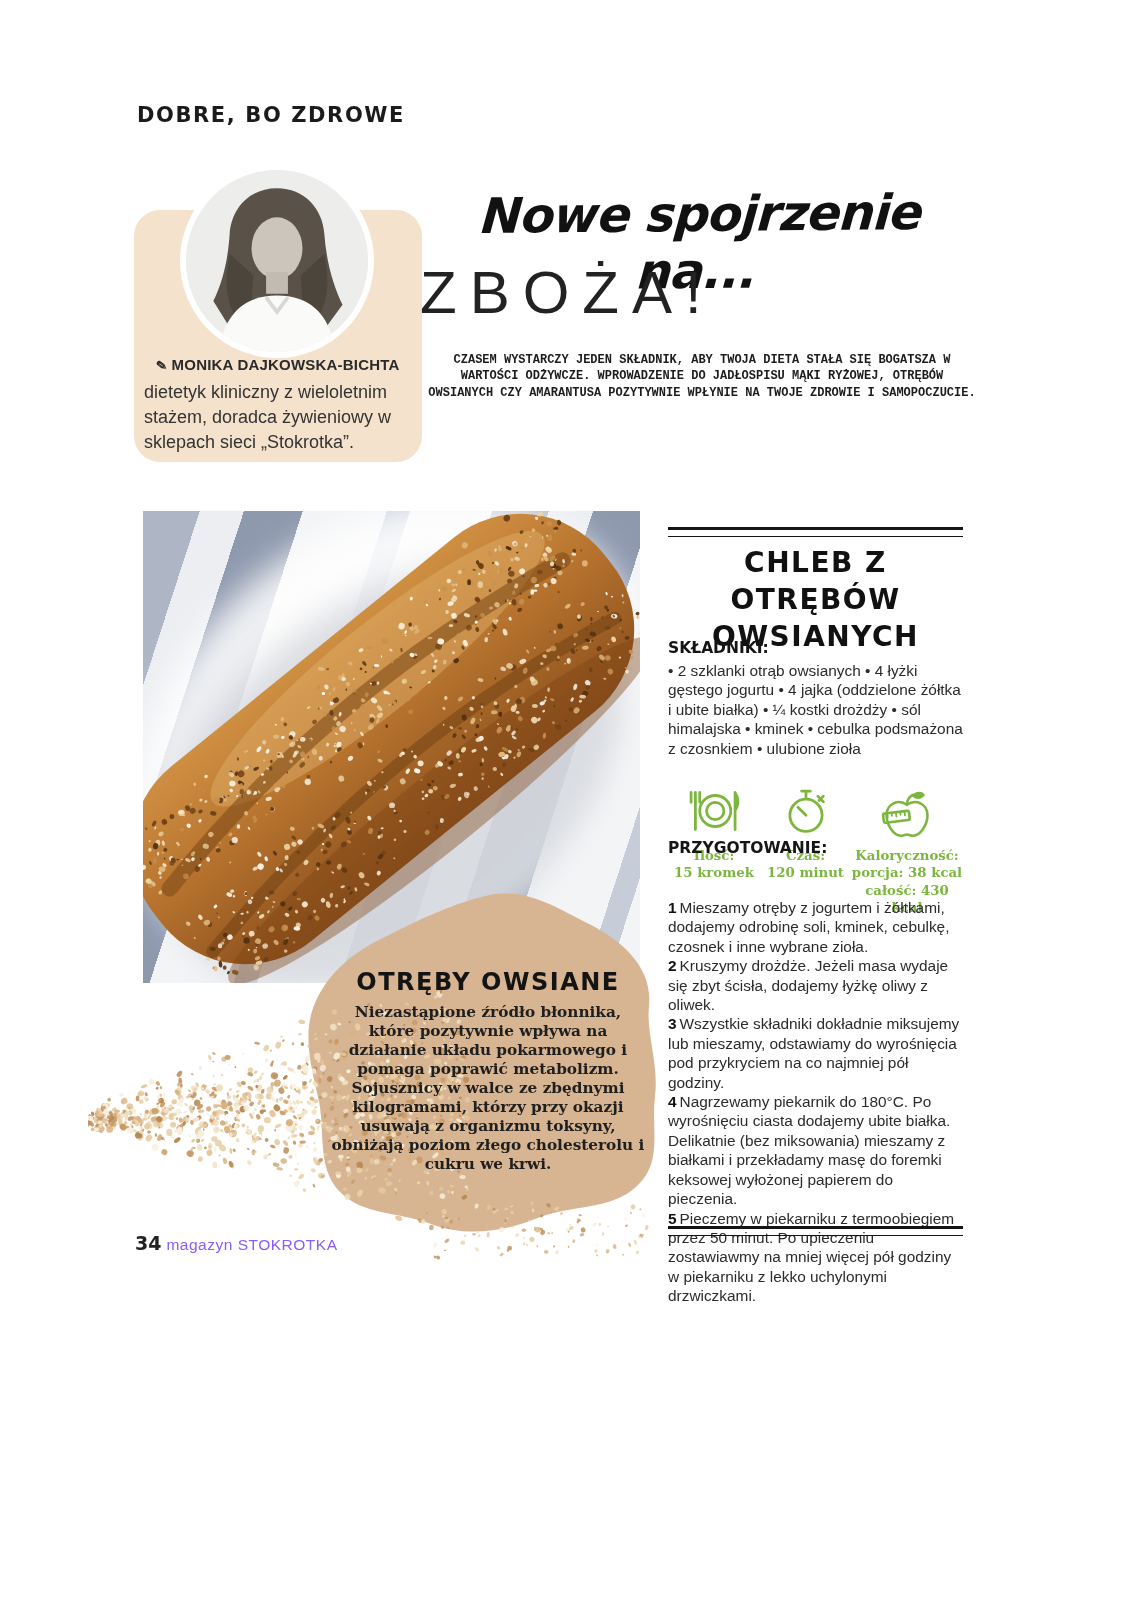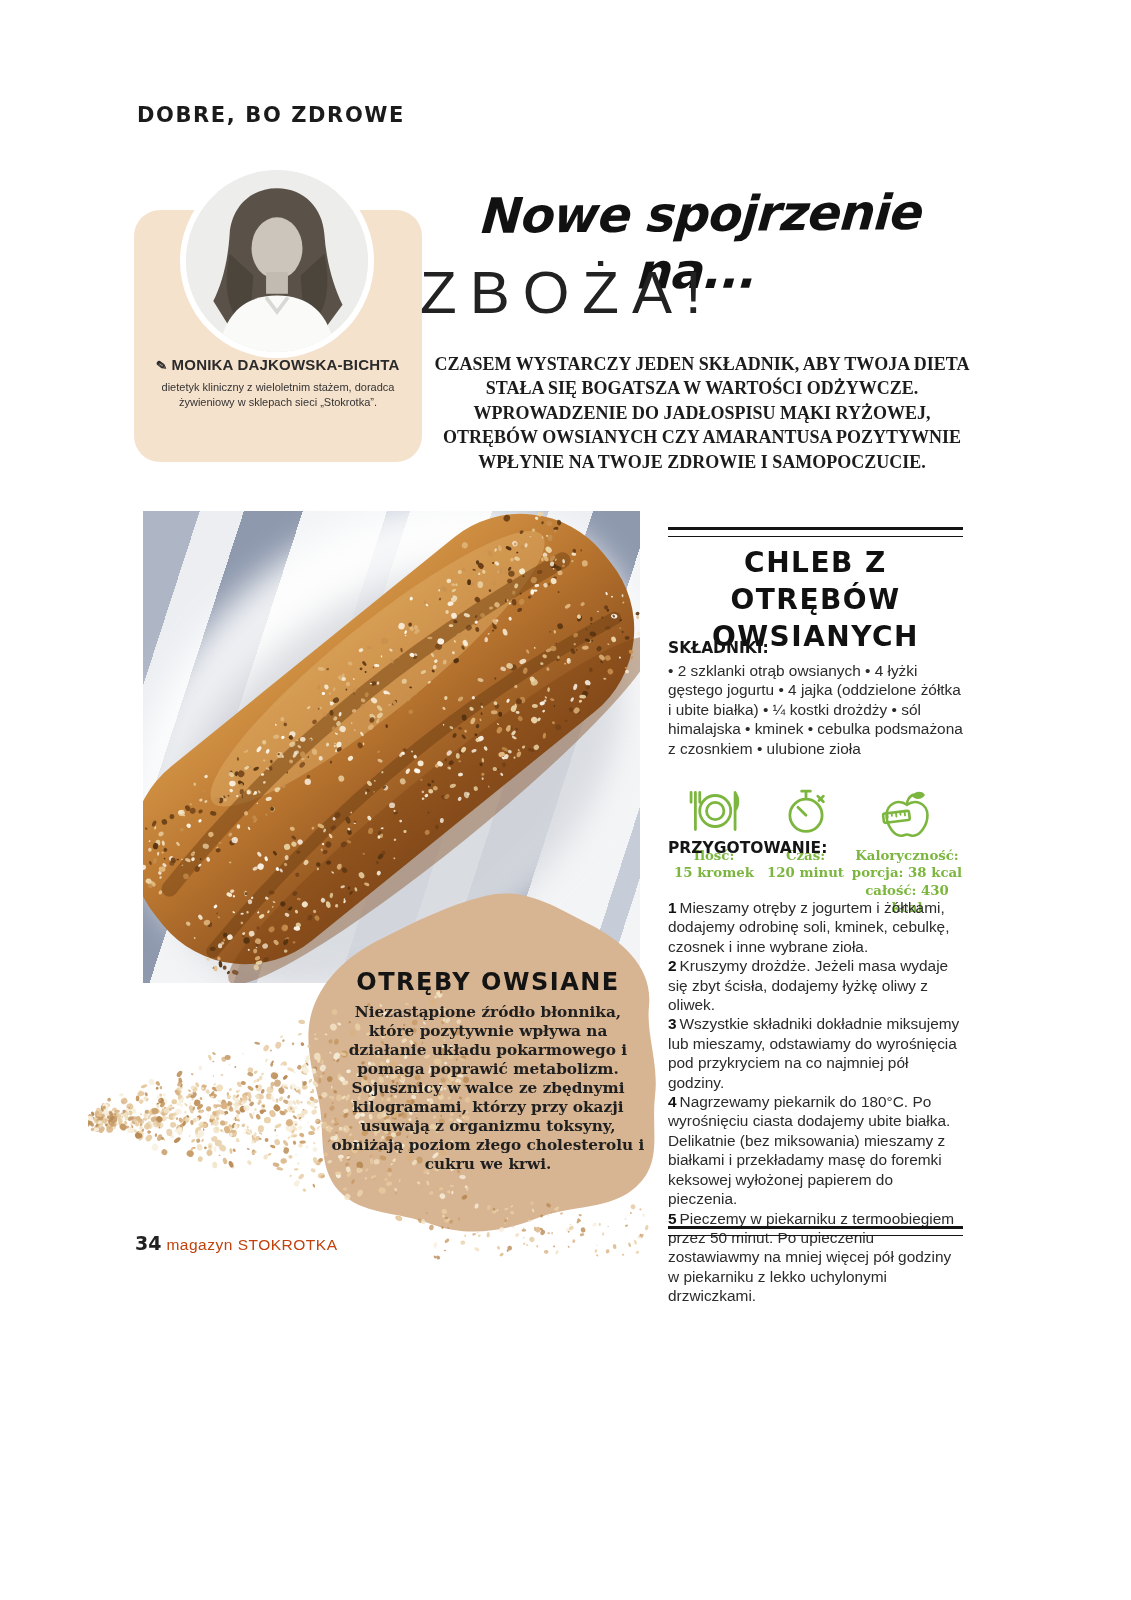--- a/index.html
+++ b/index.html
@@ -10,33 +10,33 @@
   
   .kicker{left:137px;top:103px;font-family:"DejaVu Sans",sans-serif;font-weight:700;
           font-size:21px;letter-spacing:1.6px;color:#1b1b1b;}
 
   
   .author-card{left:134px;top:210px;width:288px;height:252px;background:#f5e2cd;border-radius:26px;}
   .portrait{left:186px;top:170px;width:182px;height:182px;border-radius:50%;overflow:hidden;
             background:#ededeb;box-shadow:0 0 0 6px #ffffff;}
   .author-name{left:134px;top:356px;width:288px;text-align:center;font-weight:700;
                font-size:15px;letter-spacing:.2px;color:#2a2a2a;}
-  .author-bio{left:144px;top:380px;width:268px;text-align:center;font-size:11px;
+  .author-bio{left:144px;top:380px;width:268px;font-size:18px;
               line-height:1.4;color:#333;}
   .pencil{font-size:13px;margin-right:4px;display:inline-block;transform:rotate(-8deg);}
 
   
   .title-script{left:420px;top:186px;width:560px;text-align:center;
                 font-family:"DejaVu Sans",sans-serif;font-style:italic;font-weight:800;
                 font-size:49px;letter-spacing:-1px;transform:skewX(-5deg) rotate(-.5deg);color:#111;}
   .title-main{left:420px;top:258px;width:560px;
               font-family:"Liberation Sans",sans-serif;font-weight:400;font-size:60px;
               letter-spacing:13px;color:#222;}
   .intro{left:428px;top:352px;width:548px;text-align:center;
-         font-family:Liberation Serif, serif;font-weight:700;font-size:18px;
+         font-family:Liberation Mono, monospace;font-weight:700;font-size:12px;
          line-height:1.36;color:#1c1c1c;}
 
   
   .bread{left:143px;top:511px;width:497px;height:472px;overflow:hidden;
          background:repeating-linear-gradient(108deg,
             #aeb6c6 0 54px,#eceef2 54px 96px,#8e99ae 96px 152px,
             #f3f4f6 152px 232px,#c6ccd8 232px 254px,#f3f4f6 254px 332px);}
   .bread svg{display:block;}
 
   
@@ -59,21 +59,21 @@
   .stat{text-align:center;}
   .stat .ic{display:block;margin:0 auto;}
   .stat-label{margin-top:5px;font-family:"DejaVu Serif",serif;font-weight:700;
               font-size:13.3px;line-height:1.3;color:#7cb63f;}
   .steps p{margin:0;}
   .steps b{font-weight:700;color:#111;margin-right:3px;}
 
   
   .footer{left:135px;top:1232px;display:flex;align-items:baseline;gap:5px;}
   .pageno{font-family:"DejaVu Sans",sans-serif;font-weight:700;font-size:19px;color:#222;}
-  .mag{font-size:15.5px;letter-spacing:.5px;color:#c2410c;}
+  .mag{font-size:15.5px;letter-spacing:.5px;color:#8b5cf6;}
 </style>
 </head>
 <body>
 
 <div class="page">
 
   <div class="abs kicker">DOBRE, BO ZDROWE</div>
 
   <div class="abs author-card"></div>
   <div class="abs portrait">

